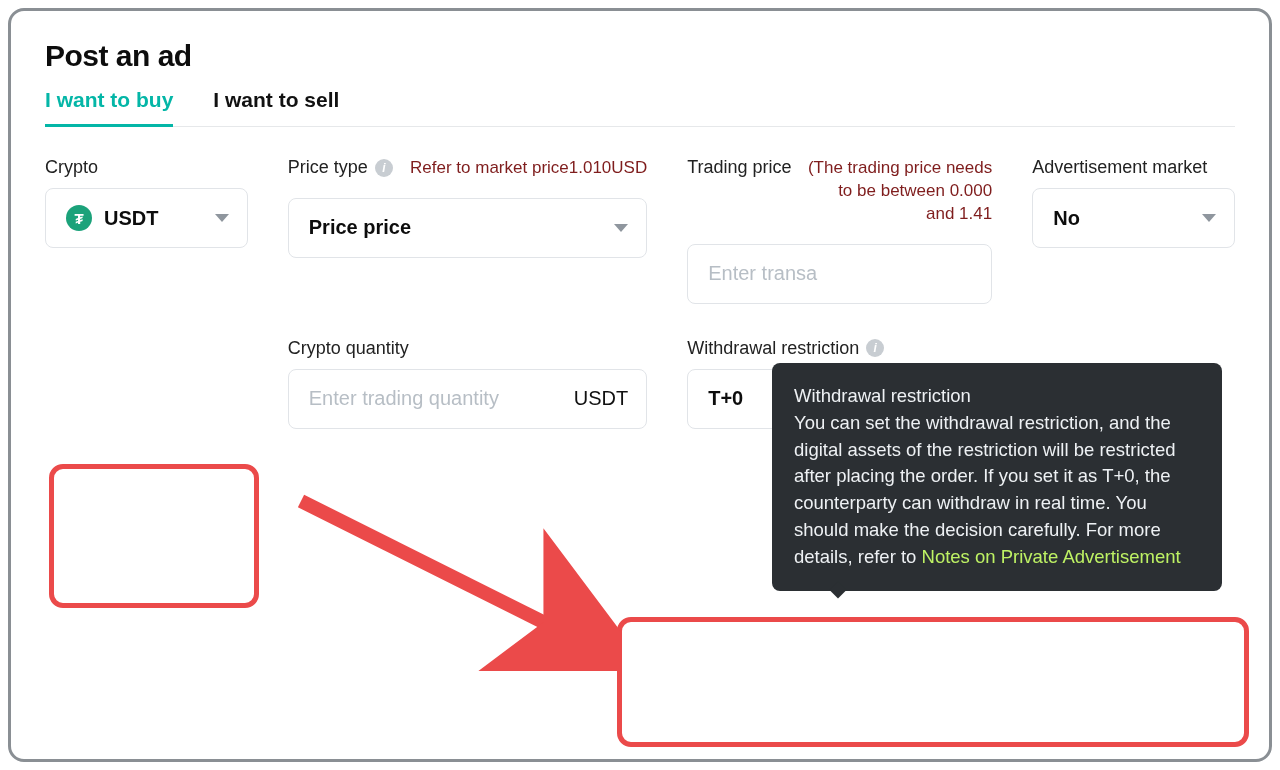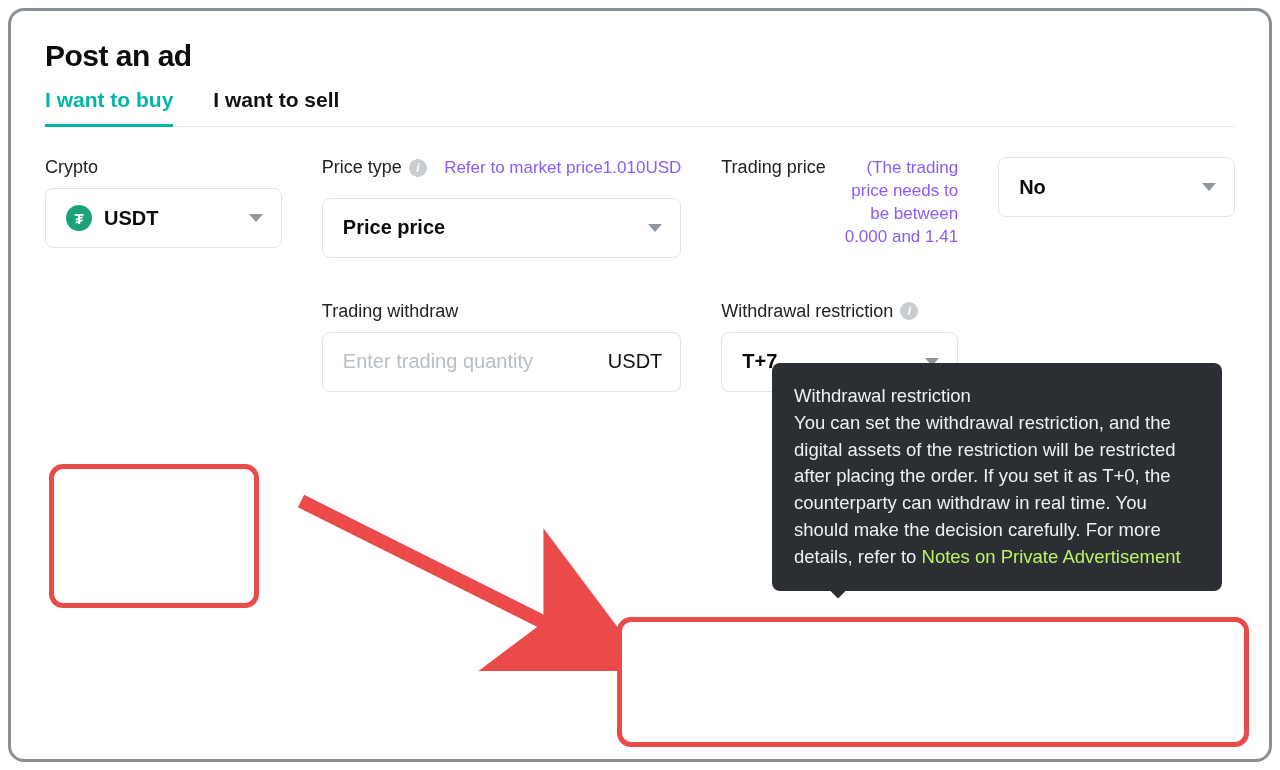--- a/index.html
+++ b/index.html
@@ -73,21 +73,21 @@
   .field-label-inline {
     font-size: 18px;
     color: #222;
     display: flex;
     align-items: center;
     gap: 7px;
     white-space: nowrap;
   }
   .hint-text {
     font-size: 17px;
-    color: #8b5cf6;
+    color: #7f1d1d;
     text-align: right;
     line-height: 1.35;
   }
   .select-box, .input-box {
     border: 1px solid #e1e4e8;
     border-radius: 8px;
     height: 60px;
     display: flex;
     align-items: center;
     padding: 0 18px 0 20px;
@@ -228,47 +228,51 @@
       </div>
     </div>
 
     <div>
       <div class="field-label-row">
         <div class="field-label-inline">
           <span>Trading price</span>
         </div>
         <div class="hint-text">(The trading price needs to be between 0.000 and 1.41</div>
       </div>
-    </div>
-
-    <div>
+      <div class="input-box">
+        <input type="text" placeholder="Enter transa" style="">
+      </div>
+    </div>
+
+    <div>
+      <div class="field-label">Advertisement market</div>
       <div class="select-box">
         <span>No</span>
         <span class="spacer"></span>
         <span class="caret"></span>
       </div>
     </div>
 
     <div></div>
 
     <div>
-      <div class="field-label">Trading withdraw</div>
+      <div class="field-label">Crypto quantity</div>
       <div class="input-box">
         <input type="text" placeholder="Enter trading quantity" style="">
         <span class="input-suffix">USDT</span>
       </div>
     </div>
 
     <div>
       <div class="field-label">
         <span>Withdrawal restriction</span>
         <span class="info-icon">i</span>
       </div>
       <div class="select-box">
-        <span>T+7</span>
+        <span>T+0</span>
         <span class="spacer"></span>
         <span class="caret"></span>
       </div>
     </div>
 
   </div>
 
   <div class="highlight-red hl-ad-market"></div>
   <div class="highlight-red hl-withdrawal"></div>
 

